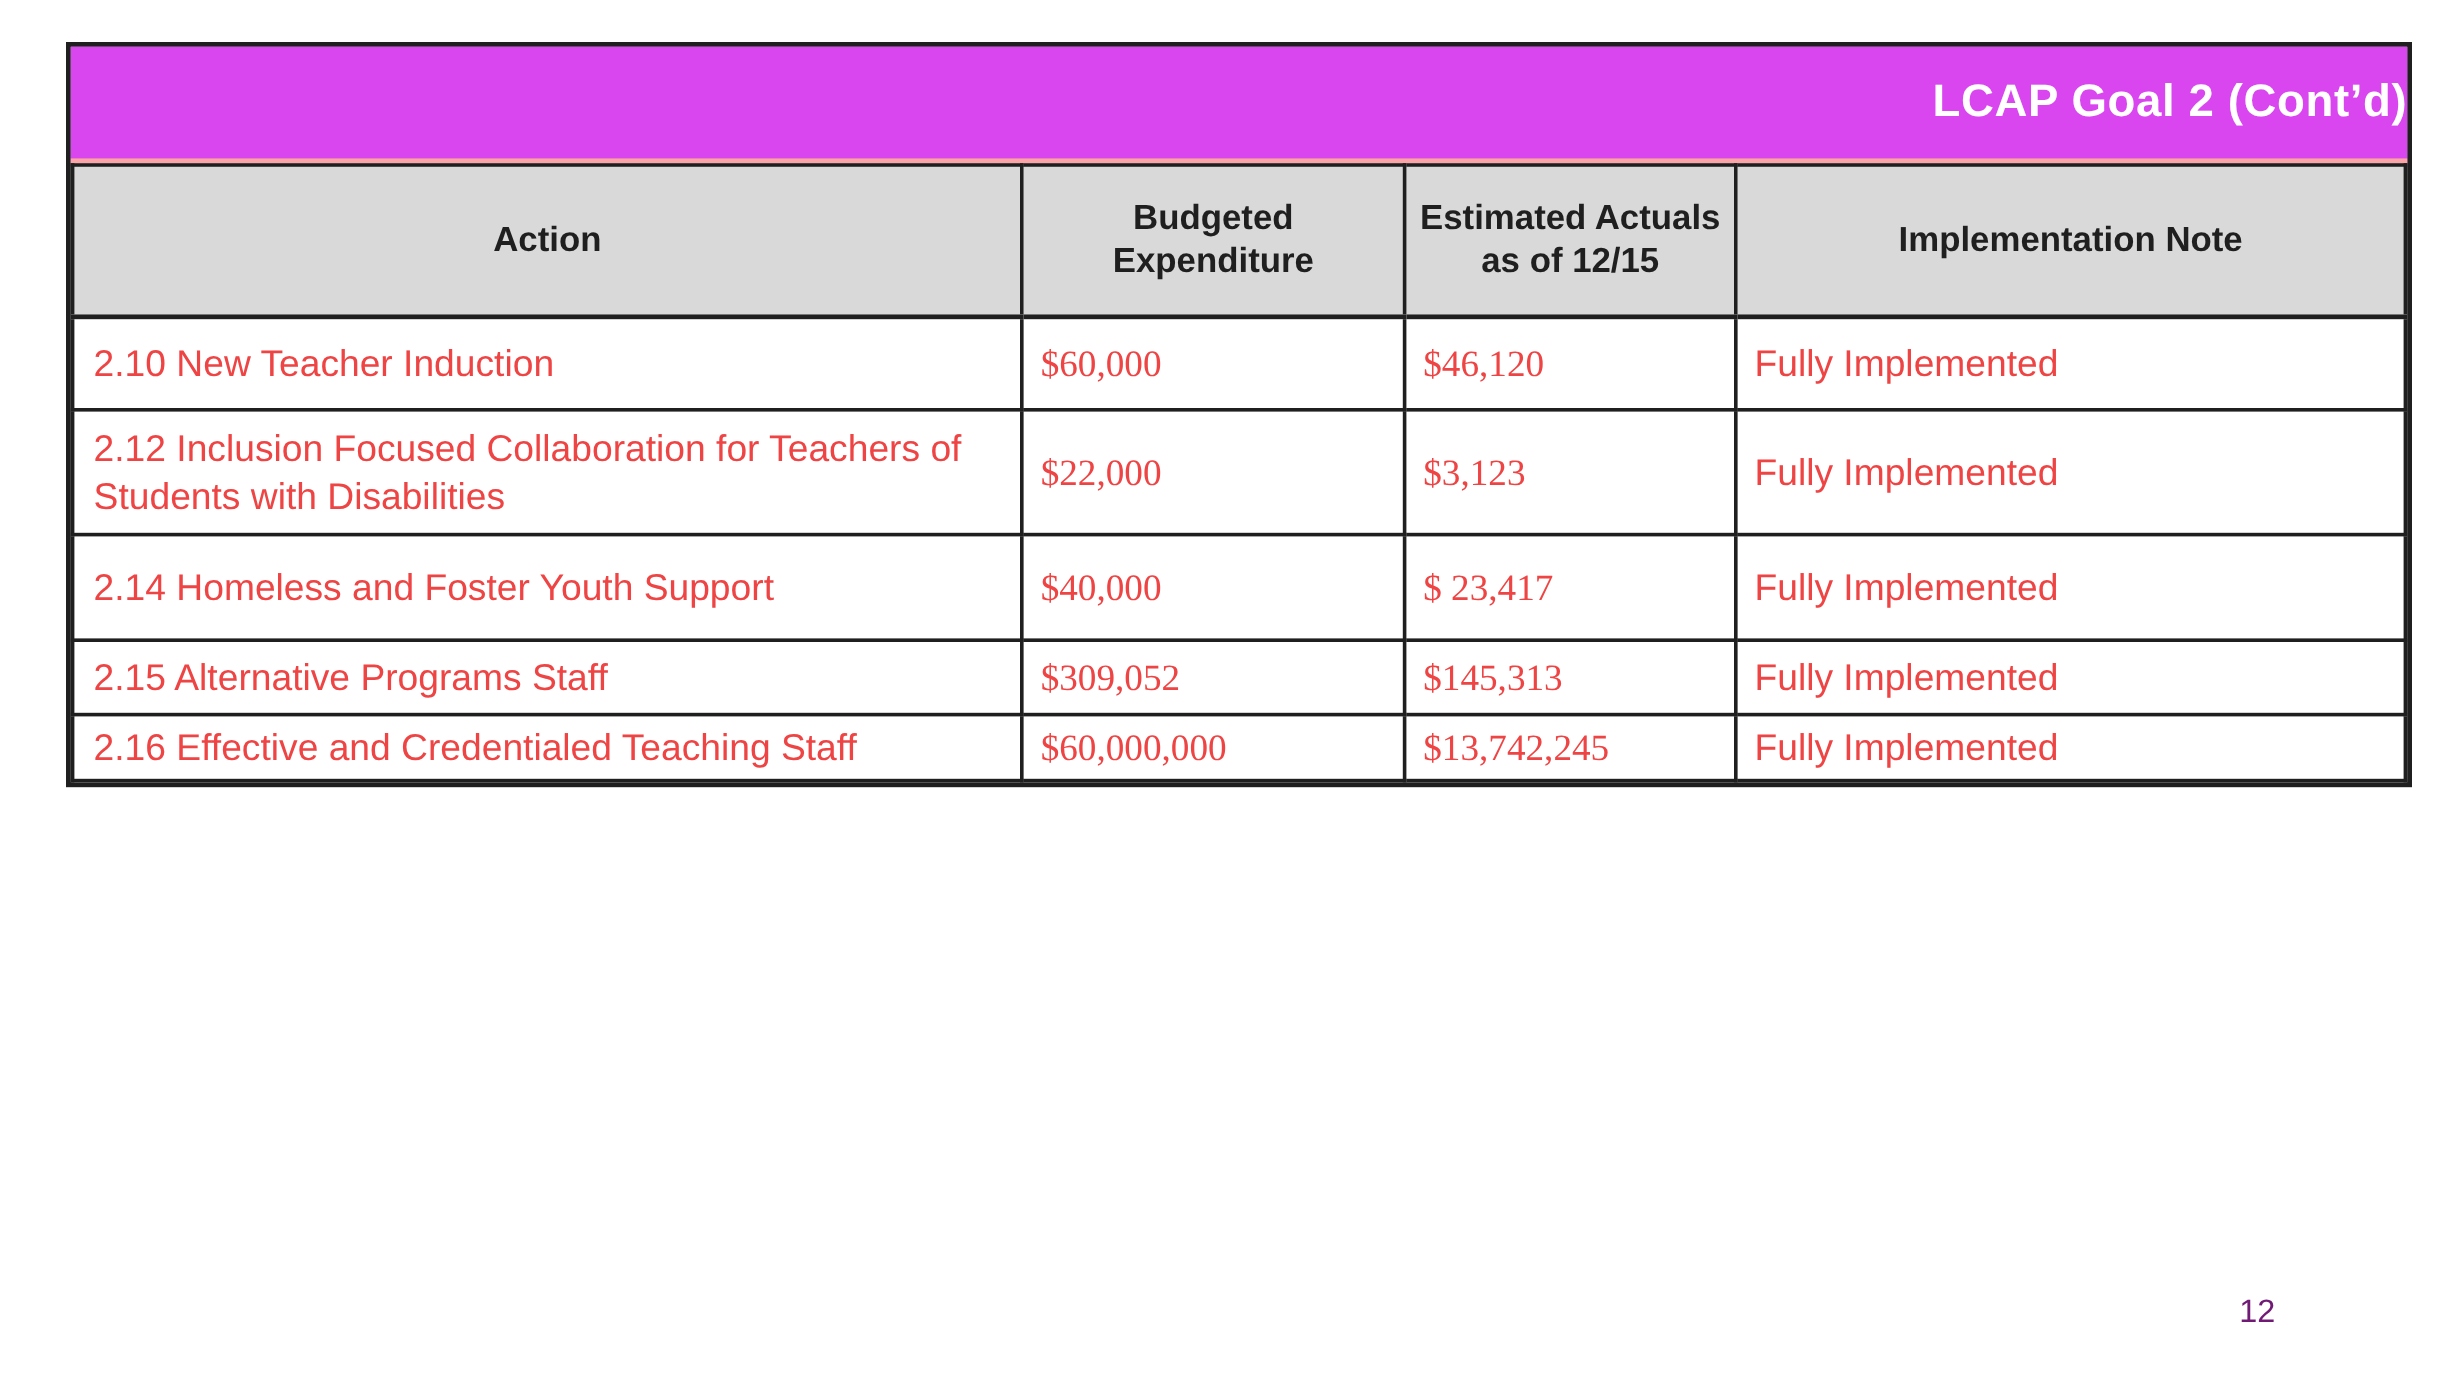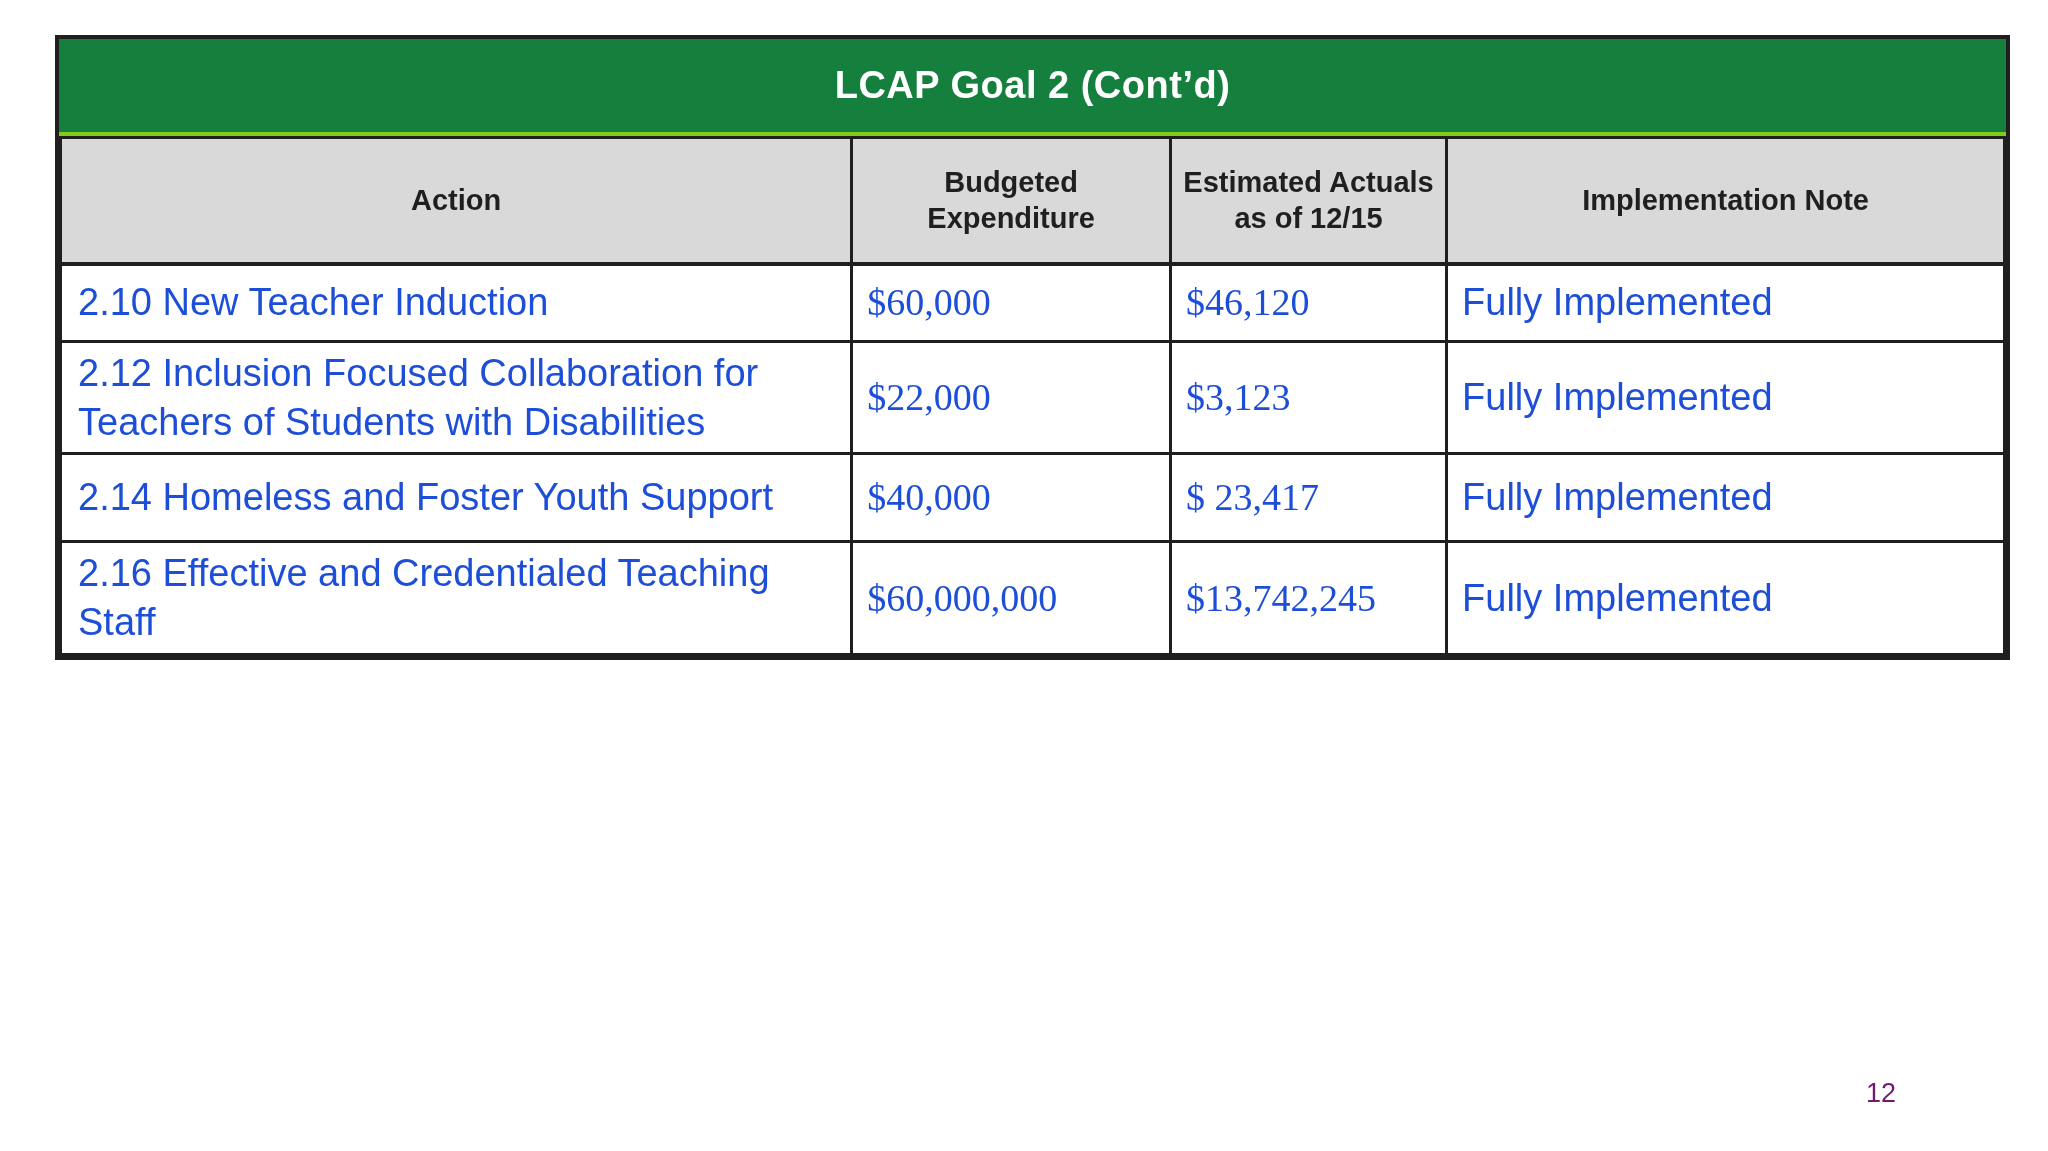--- a/index.html
+++ b/index.html
@@ -19,25 +19,25 @@
     position: absolute;
     left: 55px;
     top: 35px;
     width: 1955px;
     border: 4px solid #1f1f1f;
     box-sizing: border-box;
     background: #ffffff;
   }
   .title-bar {
     height: 93px;
-    background: #15803d;
-    border-bottom: 4px solid #84cc16;
+    background: #d946ef;
+    border-bottom: 4px solid #fca5a5;
     display: flex;
     align-items: center;
-    justify-content: center;
+    justify-content: flex-end;
   }
   .title-bar .title-text {
     color: #ffffff;
     font-size: 38px;
     font-weight: bold;
     letter-spacing: 0.5px;
     text-align: center;
   }
   table.lcap {
     width: 100%;
@@ -61,22 +61,22 @@
     color: #1f1f1f;
     font-size: 29px;
     font-weight: bold;
     text-align: center;
     line-height: 1.25;
     padding: 6px 10px;
     border-bottom: 4px solid #1f1f1f;
   }
   table.lcap tbody td {
     background: #ffffff;
-    color: #1d4ed8;
-    font-size: 38px;
+    color: #ef4444;
+    font-size: 31px;
     line-height: 1.28;
     padding: 6px 10px 6px 16px;
     text-align: left;
     white-space: pre-wrap;
   }
   table.lcap tbody td.money { padding-left: 14px; font-family: Liberation Serif, serif; }
   table.lcap tbody td.note  { padding-left: 14px; }
 
   table.lcap tbody tr:nth-child(1) { height: 78px;  }
   table.lcap tbody tr:nth-child(2) { height: 104px; }
@@ -133,20 +133,26 @@
           <td class="money">$3,123</td>
           <td class="note">Fully Implemented</td>
         </tr>
         <tr>
           <td class="action">2.14 Homeless and Foster Youth Support</td>
           <td class="money">$40,000</td>
           <td class="money">$ 23,417</td>
           <td class="note">Fully Implemented</td>
         </tr>
         <tr>
+          <td class="action">2.15 Alternative Programs Staff</td>
+          <td class="money">$309,052</td>
+          <td class="money">$145,313</td>
+          <td class="note">Fully Implemented</td>
+        </tr>
+        <tr>
           <td class="action">2.16 Effective and Credentialed Teaching Staff</td>
           <td class="money">$60,000,000</td>
           <td class="money">$13,742,245</td>
           <td class="note">Fully Implemented</td>
         </tr>
       </tbody>
     </table>
   </div>
 
   <div class="page-number">12</div>

